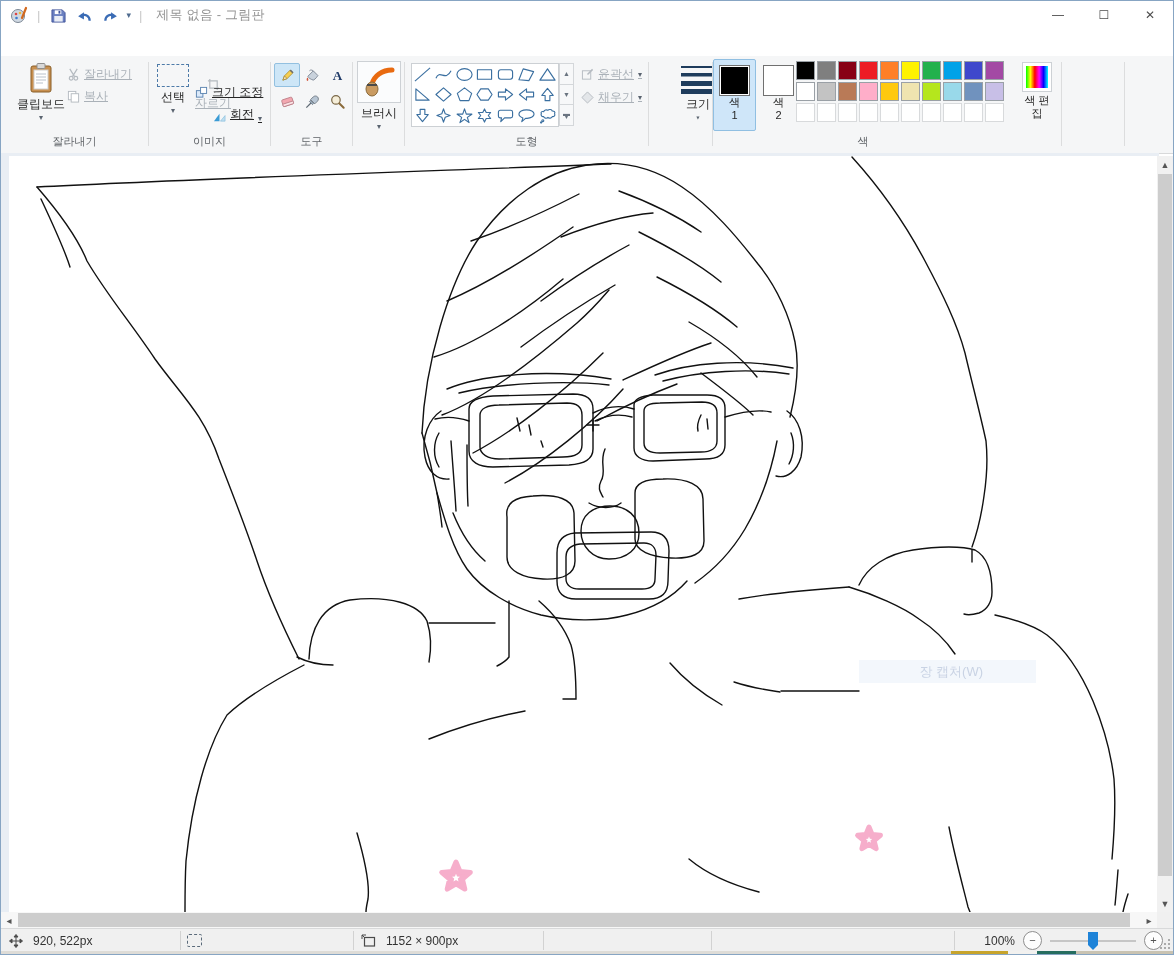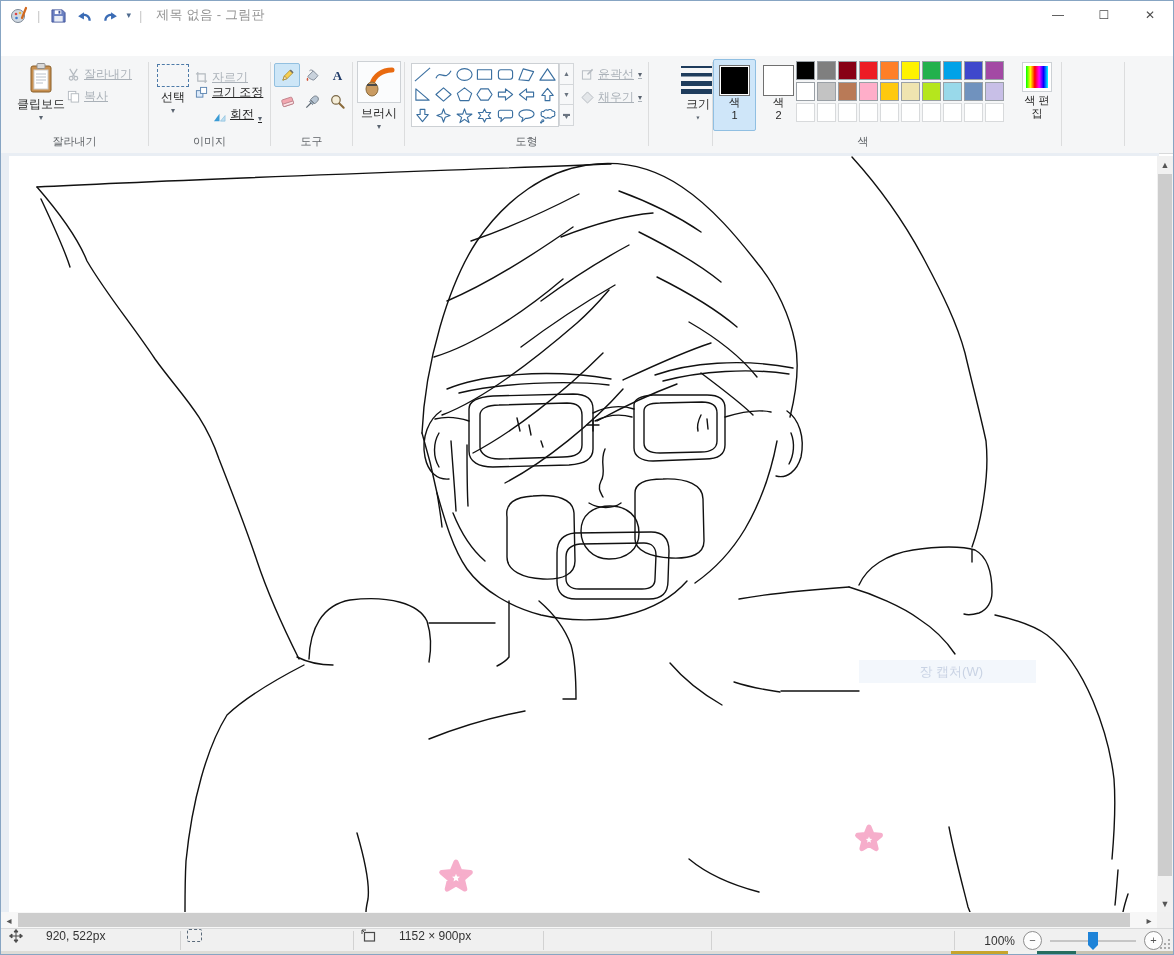--- a/index.html
+++ b/index.html
@@ -52,21 +52,21 @@
   .vscroll{position:absolute;right:0;top:155px;width:16px;height:756px;background:#f1f1f1;}
   .vthumb{position:absolute;left:1px;top:18px;width:14px;height:702px;background:#cdcdcd;}
   .varrow{position:absolute;left:0;width:16px;height:17px;display:flex;align-items:center;justify-content:center;color:#555;font-size:9px;}
   .hscroll{position:absolute;left:0;top:911px;width:1158px;height:16px;background:#f7f7f7;}
   .hthumb{position:absolute;left:17px;top:1px;width:1112px;height:14px;background:#cdcdcd;}
   .harrow{position:absolute;top:0;width:16px;height:16px;display:flex;align-items:center;justify-content:center;color:#555;font-size:10px;}
   .scorner{position:absolute;right:0;top:911px;width:16px;height:16px;background:#f0f0f0;}
   
   .statusbar{position:absolute;left:0;top:927px;width:100%;height:23px;background:#f0f0f0;border-top:1px solid #d8d9da;font-size:12px;color:#333;}
   .sdiv{position:absolute;top:2px;width:1px;height:19px;background:#d2d2d2;}
-  .sitem{position:absolute;top:0;height:23px;display:flex;align-items:flex-start;gap:23px;}
+  .sitem{position:absolute;top:0;height:23px;display:flex;align-items:center;gap:10px;}
   .zoomwrap{position:absolute;right:10px;top:0;height:23px;display:flex;align-items:center;gap:8px;}
   .zbtn{width:17px;height:17px;border-radius:50%;border:1px solid #8f8f8f;background:#fdfdfd;color:#555;
     display:flex;align-items:center;justify-content:center;font-size:11px;line-height:1;}
   .ztrack{position:relative;width:86px;height:17px;}
   .ztrack .line{position:absolute;left:0;right:0;top:8px;height:2px;background:#c6c6c6;}
   .zthumb{position:absolute;left:38px;top:0;width:10px;height:13px;background:#1e83d8;}
   .zthumb:after{content:"";position:absolute;left:0;top:13px;border-left:5px solid transparent;border-right:5px solid transparent;border-top:5px solid #1e83d8;}
   .grip{position:absolute;right:2px;bottom:2px;width:12px;height:12px;
     background:radial-gradient(circle at 2px 10px,#ababab 1px,transparent 1.5px),
                radial-gradient(circle at 6px 10px,#ababab 1px,transparent 1.5px),
@@ -157,21 +157,21 @@
       <div class="group-label">잘라내기</div>
     </div>
     <div class="rdiv" style="left:147px;"></div>
 
     <div class="rgroup" style="left:148px;width:121px;">
       <div class="bigbtn" style="left:4px;top:8px;width:40px;">
         <span style="display:block;width:30px;height:21px;border:1.4px dashed #4d7aa8;"></span>
         <span class="lbl">선택</span>
         <span class="dd">▾</span>
       </div>
-      <div class="smallrow grayed" style="left:46px;top:13px;">
+      <div class="smallrow grayed" style="left:46px;top:22px;flex-direction:column;">
         <svg width="13" height="13" viewBox="0 0 14 14">
             <path d="M3,1 V11 H13 M1,3 H11 V13" stroke="#b4bac0" stroke-width="1.3" fill="none"></path>
           </svg>
         <span>자르기</span>
       </div>
       <div class="smallrow" style="left:46px;top:28px;">
         <svg width="13" height="13" viewBox="0 0 14 14">
             <rect x="1.5" y="5" width="7" height="7" fill="#dceafa" stroke="#5b84b0"></rect>
             <rect x="6" y="1.5" width="6.5" height="6.5" fill="#fff" stroke="#5b84b0"></rect>
           </svg>

